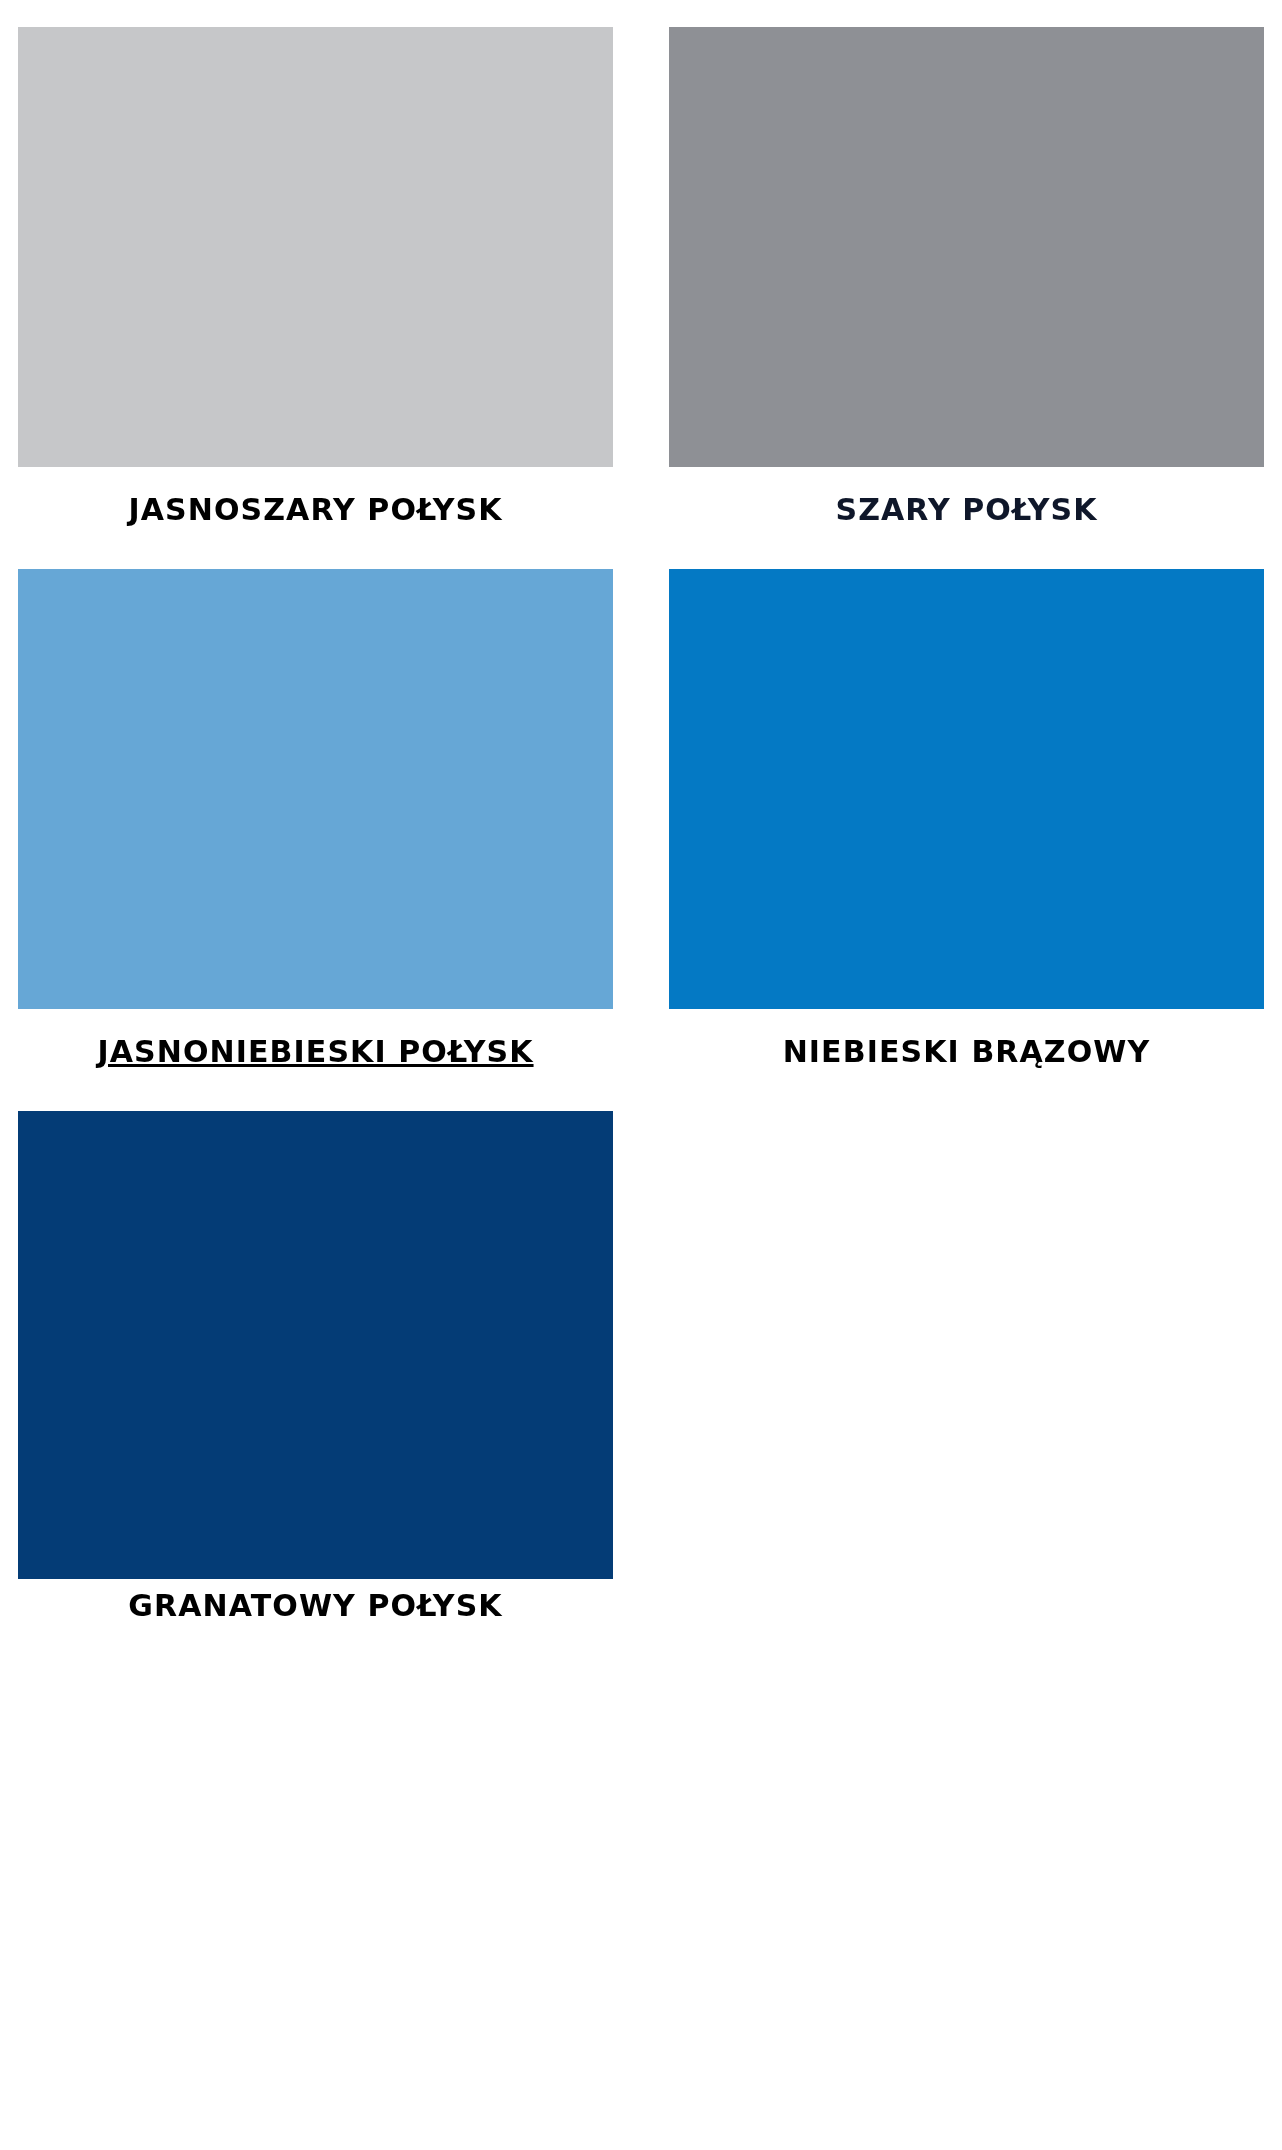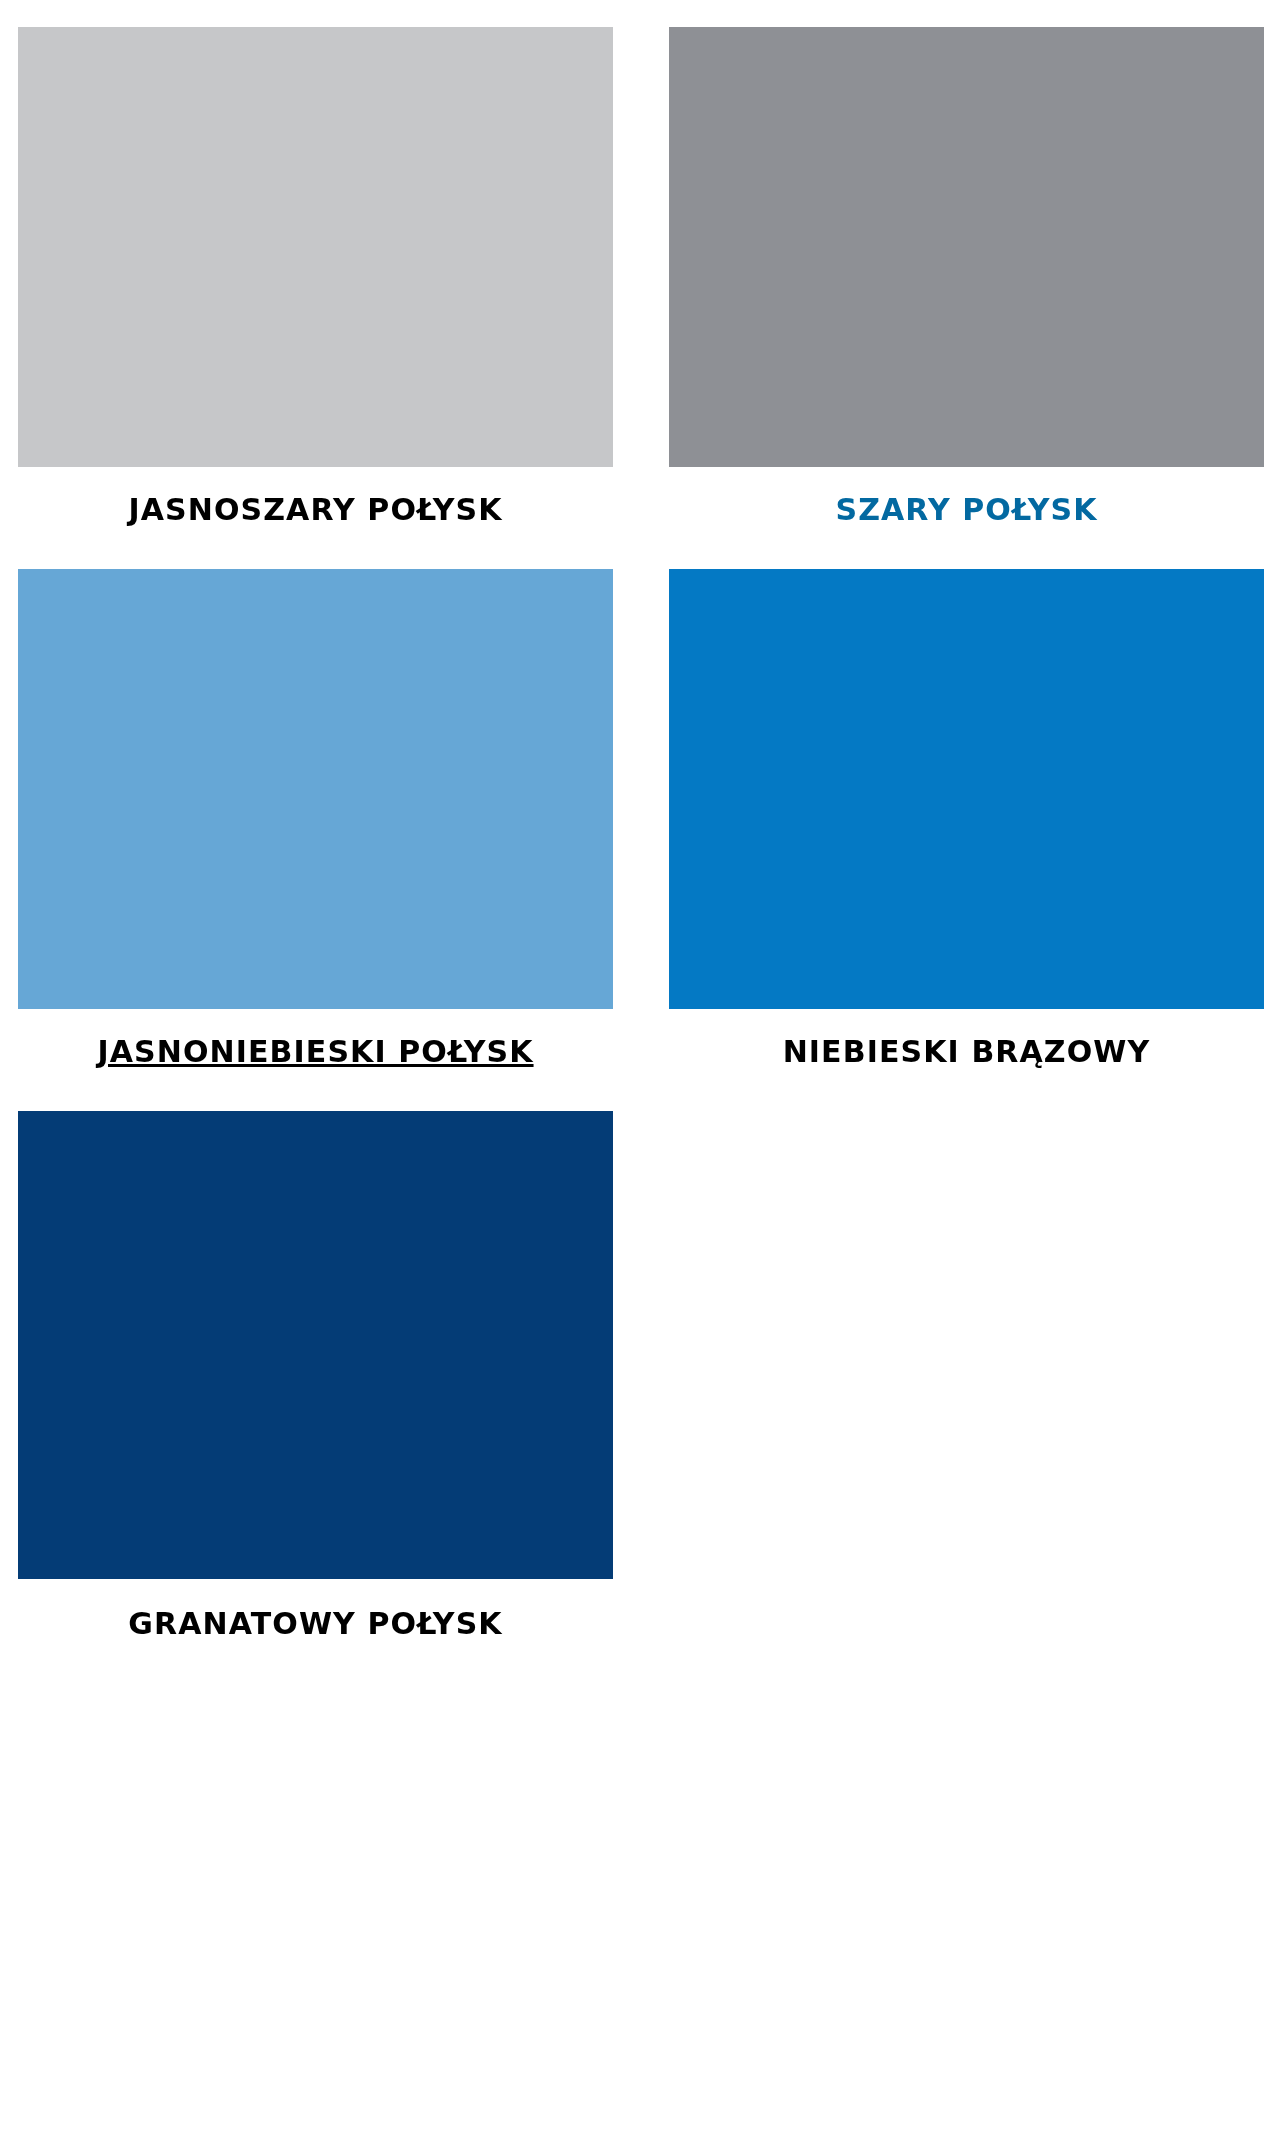--- a/index.html
+++ b/index.html
@@ -55,38 +55,38 @@
     font-size: 30px;
     letter-spacing: 1.1px;
     line-height: 1;
     padding-top: 28px;
     padding-bottom: 44px;
     white-space: nowrap;
     -webkit-font-smoothing: antialiased;
   }
 
   .cell.row-3 .caption {
-    padding-top: 30px;
+    padding-top: 12px;
     padding-bottom: 18px;
   }
 </style>
 </head>
 <body>
 
 <div id="swatch-sheet" style="background-color: rgb(255, 255, 255);">
   <div class="grid">
 
     <div class="cell row-1">
       <div class="swatch" style="background-color: rgb(198, 199, 201);"></div>
       <div class="caption" style="color: rgb(0, 0, 0);">JASNOSZARY POŁYSK</div>
     </div>
 
     <div class="cell row-1">
       <div class="swatch" style="background-color: rgb(142, 144, 149);"></div>
-      <div class="caption" style="color: #0369a1;">SZARY POŁYSK</div>
+      <div class="caption" style="color: #0f172a;">SZARY POŁYSK</div>
     </div>
 
     <div class="cell row-2">
       <div class="swatch" style="background-color: rgb(102, 167, 214);"></div>
       <div class="caption" style="color: rgb(0, 0, 0); text-decoration: underline;">JASNONIEBIESKI POŁYSK</div>
     </div>
 
     <div class="cell row-2">
       <div class="swatch" style="background-color: rgb(4, 121, 196);"></div>
       <div class="caption" style="color: rgb(0, 0, 0);">NIEBIESKI BRĄZOWY</div>

